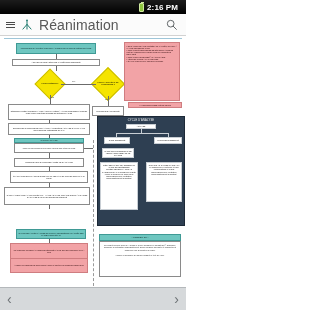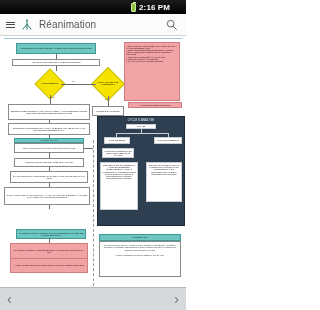--- a/index.html
+++ b/index.html
@@ -7,42 +7,42 @@
     width: 186px; height: 310px; overflow: hidden;
     font-family: "Liberation Sans", sans-serif;
     background: #ffffff;
   }
 
   
   #statusbar {
     height: 14px; width: 100%;
     background: linear-gradient(#1c1c1c, #000000);
     display: flex; align-items: center; justify-content: flex-end;
-    padding-right: 16px; gap: 3px;
+    padding-right: 8px; gap: 3px;
   }
   #battery-icon {
     width: 5px; height: 9px; background: #8ec63f;
     border: 1px solid #cfe8a0; border-radius: 1px; position: relative;
   }
   #battery-icon::before {
     content: ""; position: absolute; top: -2px; left: 1px;
     width: 3px; height: 1px; background: #cfe8a0;
   }
   #clock { color: #ffffff; font-size: 8px; font-weight: bold; letter-spacing: .1px; }
 
   
   #appbar {
     height: 22px; width: 100%;
     background: #fbfbfb; border-bottom: 1px solid #d2d2d2;
     display: flex; align-items: center; padding: 0 6px; gap: 5px;
   }
   #hamburger { display: flex; flex-direction: column; gap: 1.5px; cursor: pointer; }
   #hamburger i { display: block; width: 9px; height: 1px; background: #4a4a4a; }
   #logo-icon { width: 14px; height: 14px; }
-  #app-title { font-size: 10px; color: #585858; flex: 1; letter-spacing: .1px; }
+  #app-title { font-size: 14px; color: #585858; flex: 1; letter-spacing: .1px; }
   #search-icon { width: 13px; height: 13px; margin-right: 2px; }
 
   
   #chart {
     position: relative; width: 186px; height: 251px;
     background: #ffffff; overflow: hidden;
   }
   #chart-top-rule { position: absolute; left: 4px; top: 2px; right: 4px; height: 1px; background: #9ec5d8; }
 
   .node {

